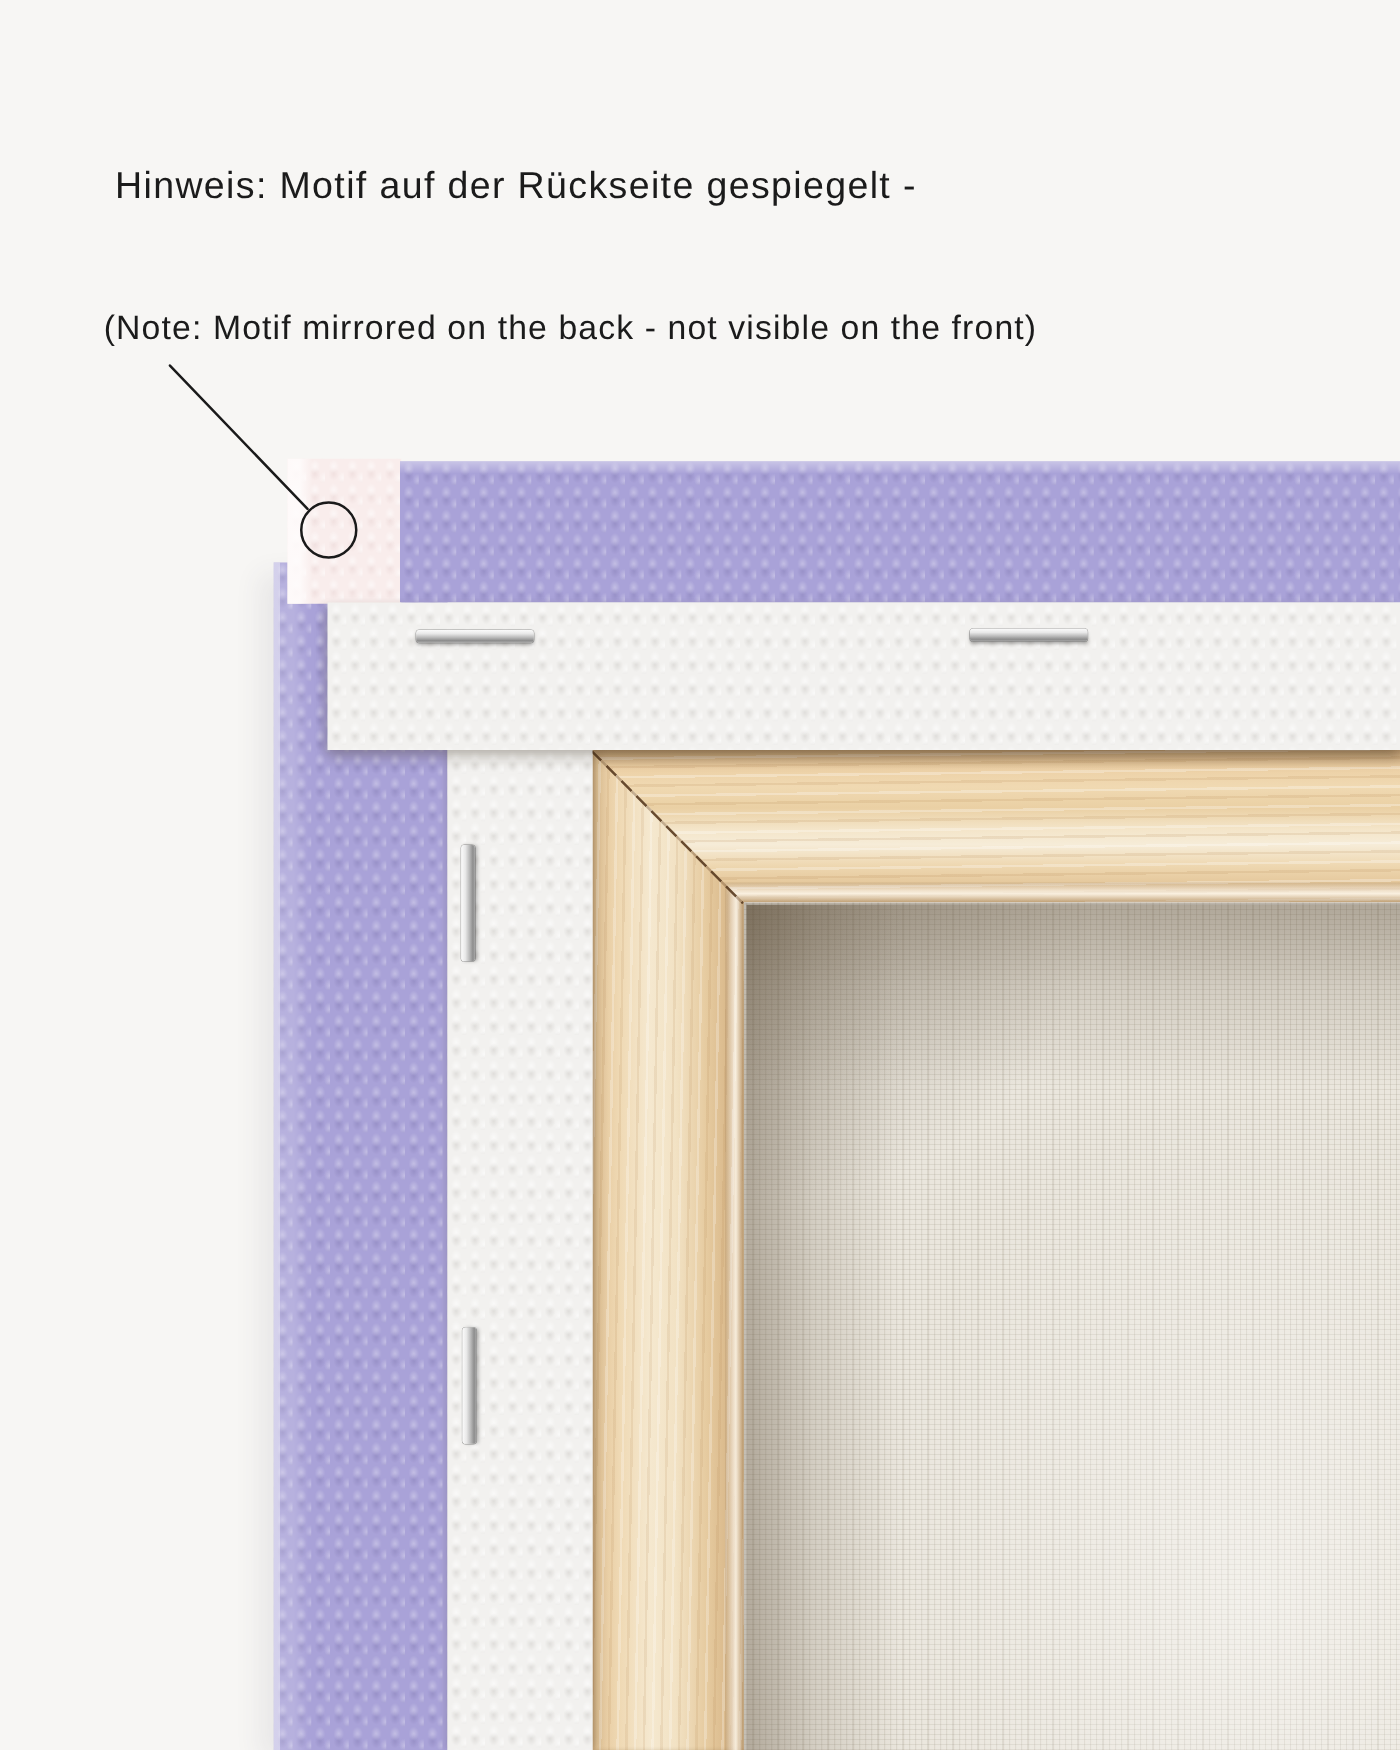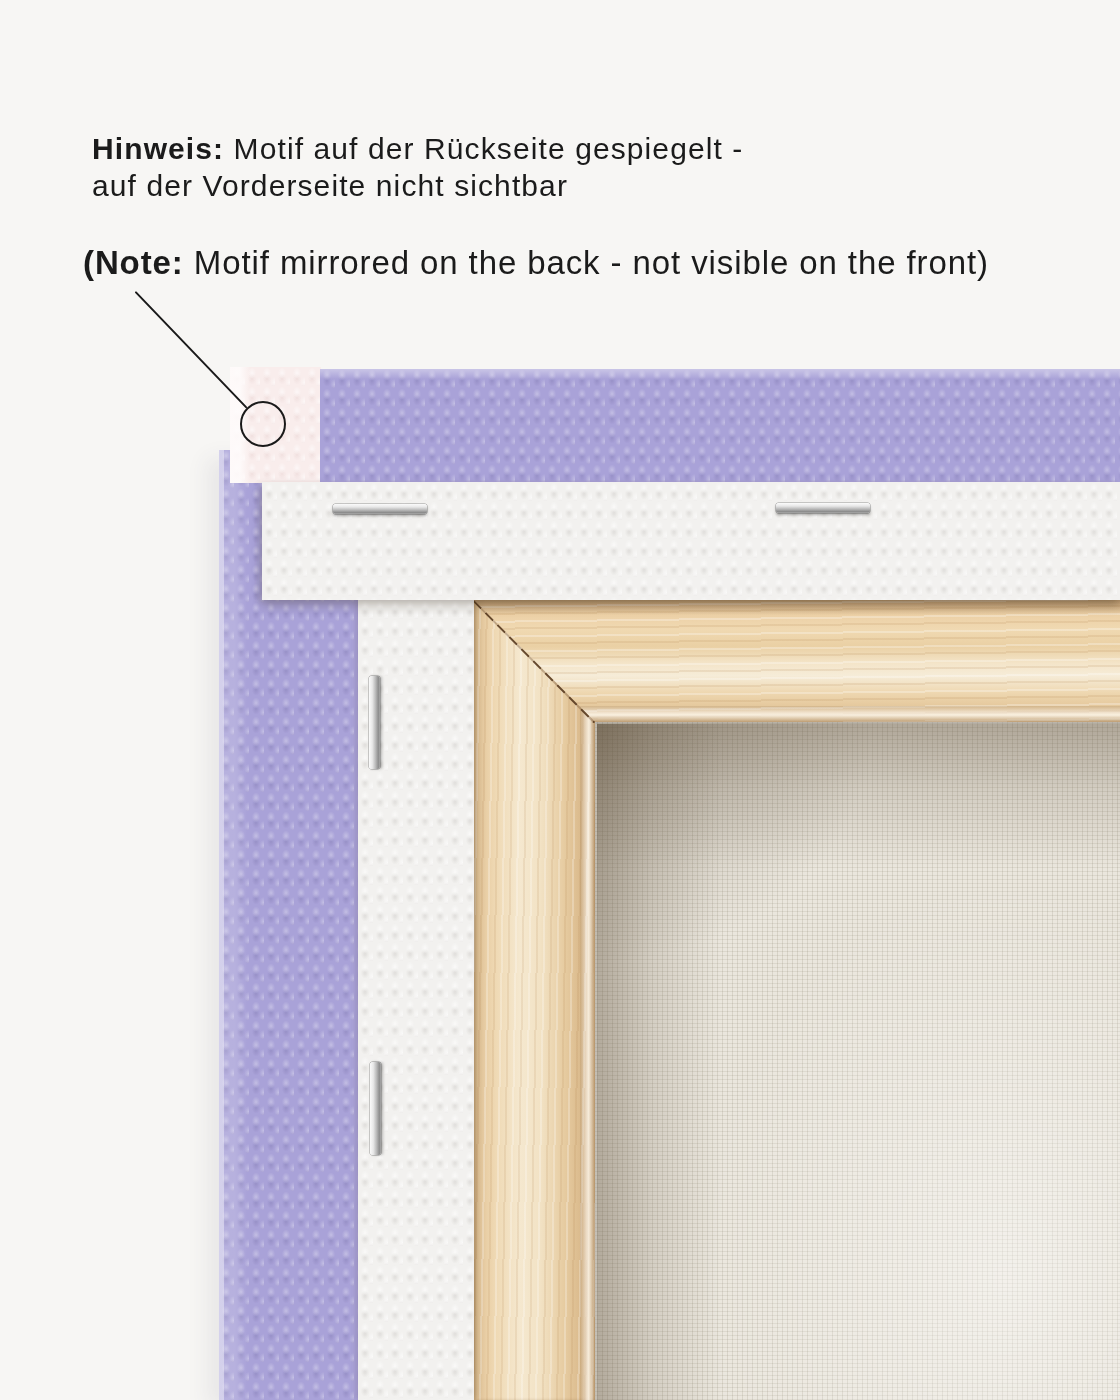--- a/index.html
+++ b/index.html
@@ -19,24 +19,24 @@
   .abs{position:absolute;}
 
   
   .notice-de{
     left:92px; top:130px;
     font-size:30px; line-height:37px; letter-spacing:1.1px;
     font-weight:400;
   }
   .notice-en{
     left:83px; top:246px;
-    font-size:33px; line-height:33px; letter-spacing:0.9px;
+    font-size:27px; line-height:33px; letter-spacing:0.9px;
     font-weight:400;
   }
-  .notice-de strong,.notice-en strong{font-weight:700;}
+  .notice-de strong,.notice-en strong{font-weight:400;}
 
   
   .callout-line{
     left:136px; top:291px; width:161px; height:2.4px;
     background:var(--annotation-ink);
     border-radius:2px;
     transform:rotate(46.2deg); transform-origin:0 0;
   }
   .callout-circle{
     left:240px; top:401px; width:46px; height:46px;
@@ -160,21 +160,20 @@
   .staple-top-right{left:514px;top:21px;}
   .staple-side-upper{left:11px;top:76px;}
   .staple-side-lower{left:12px;top:462px;height:94px;}
 </style>
 </head>
 <body>
 
 <p class="abs notice-de">
   <strong>Hinweis:</strong>
   <span>Motif auf der Rückseite gespiegelt -</span>
-  <span style="display:block">auf der Vorderseite nicht sichtbar</span>
 </p>
 
 <p class="abs notice-en">
   <strong>(Note:</strong>
   <span>Motif mirrored on the back - not visible on the front)</span>
 </p>
 
 <figure class="abs photo">
 
   <div class="abs inner-canvas">

